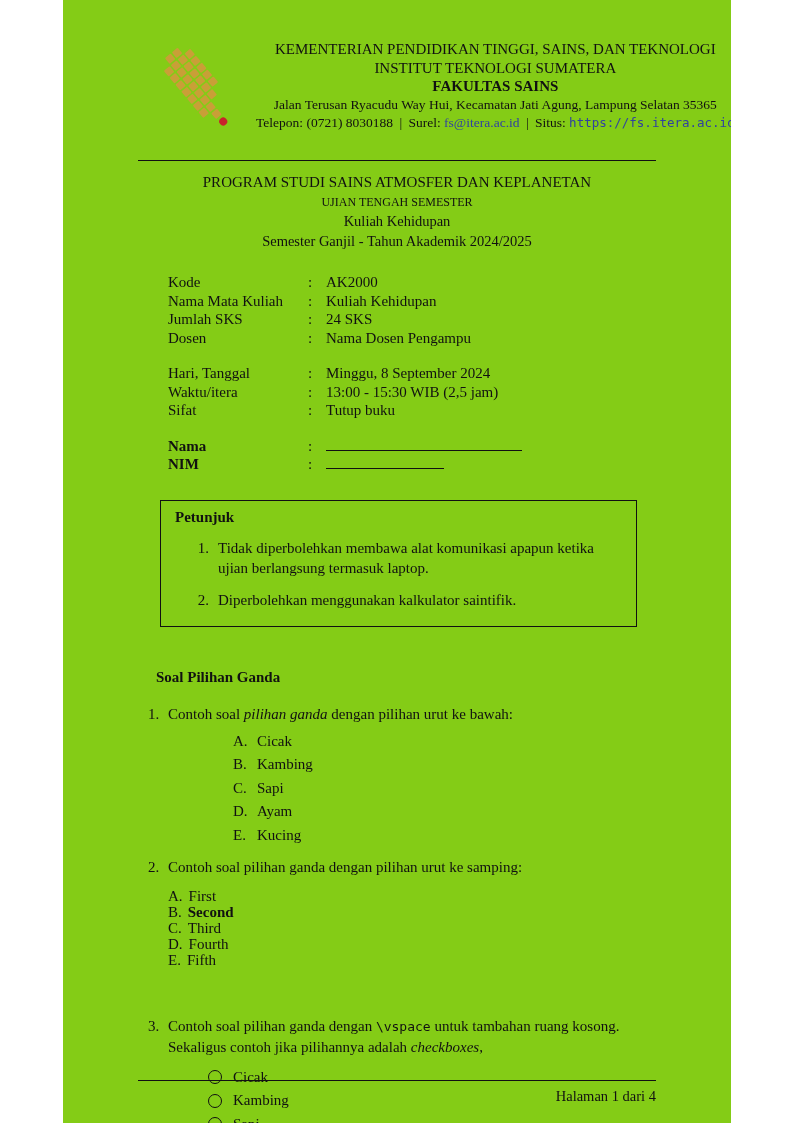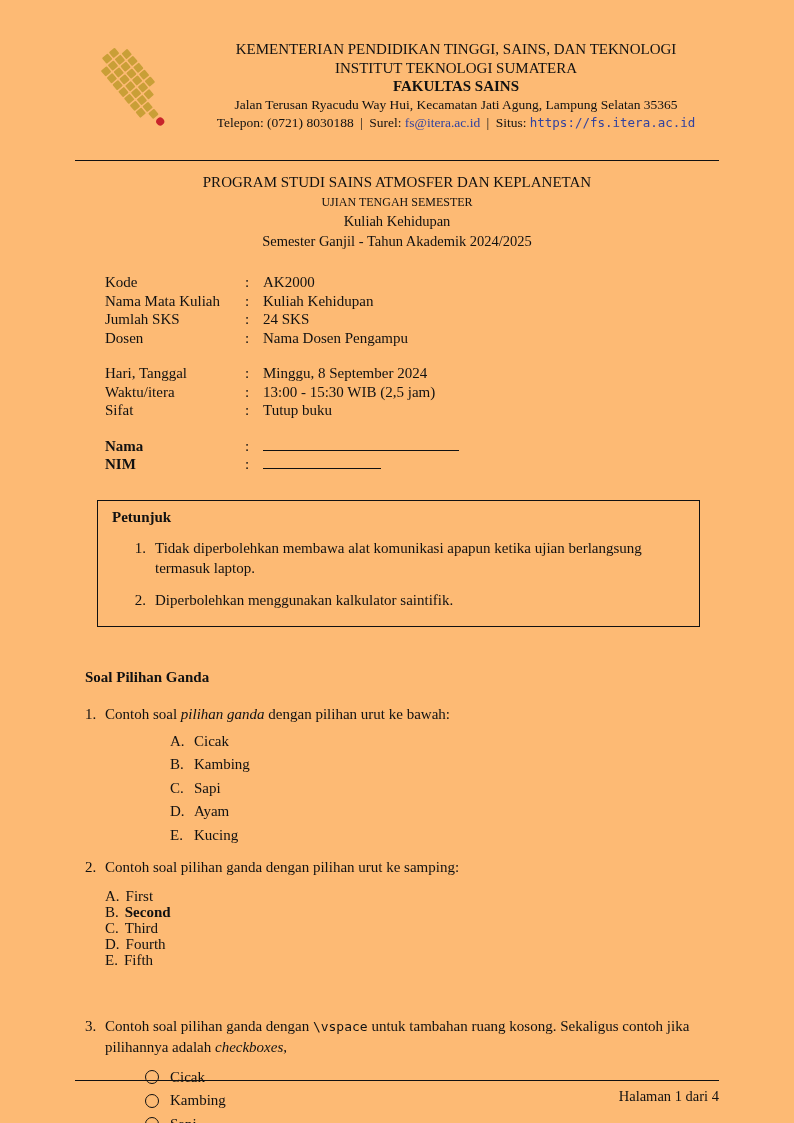--- a/index.html
+++ b/index.html
@@ -1,21 +1,21 @@
 <!DOCTYPE html>
 <html><head>
 <meta charset="utf-8">
 <style>
   html, body { margin: 0; padding: 0; background: #ffffff; }
   .page {
     position: relative;
-    width: 794px;
+    width: 668px;
     height: 1123px;
     margin: 0 auto;
-    background: #fdba74;
+    background: #84cc16;
     font-family: "Liberation Serif", serif;
     color: #111111;
     font-size: 15px;
     overflow: hidden;
   }
   .content { padding: 40px 75px 0 75px; }
 
   
   .letterhead { display: flex; align-items: flex-start; }
   .logo-wrap { width: 118px; flex: 0 0 118px; padding-top: 2px; }
@@ -58,21 +58,21 @@
     margin: 26px 19px 0 22px;
     border: 1.2px solid #111;
     padding: 8px 14px 16px 14px;
   }
   .petunjuk-title { font-weight: bold; font-size: 15px; }
   .petunjuk-item { display: flex; margin: 12px 0 0 12px; line-height: 20px; }
   .petunjuk-num { width: 22px; flex: 0 0 22px; text-align: right; margin-right: 9px; }
   .petunjuk-text { flex: 1 1 auto; }
 
   
-  .section-title { margin: 42px 0 0 10px; font-weight: bold; font-size: 15px; }
+  .section-title { margin: 42px 0 0 18px; font-weight: bold; font-size: 15px; }
   .question { display: flex; margin: 18px 0 0 10px; line-height: 21px; }
   .qnum { width: 20px; flex: 0 0 20px; }
   .qtext { flex: 1 1 auto; }
   .it { font-style: italic; }
   .code { font-family: "DejaVu Sans Mono", monospace; font-size: 13px; }
 
   .opts-vertical { margin: 9px 0 0 95px; }
   .opt-row { display: flex; margin-bottom: 8.5px; line-height: 15px; }
   .opt-letter { width: 24px; flex: 0 0 24px; }
 

